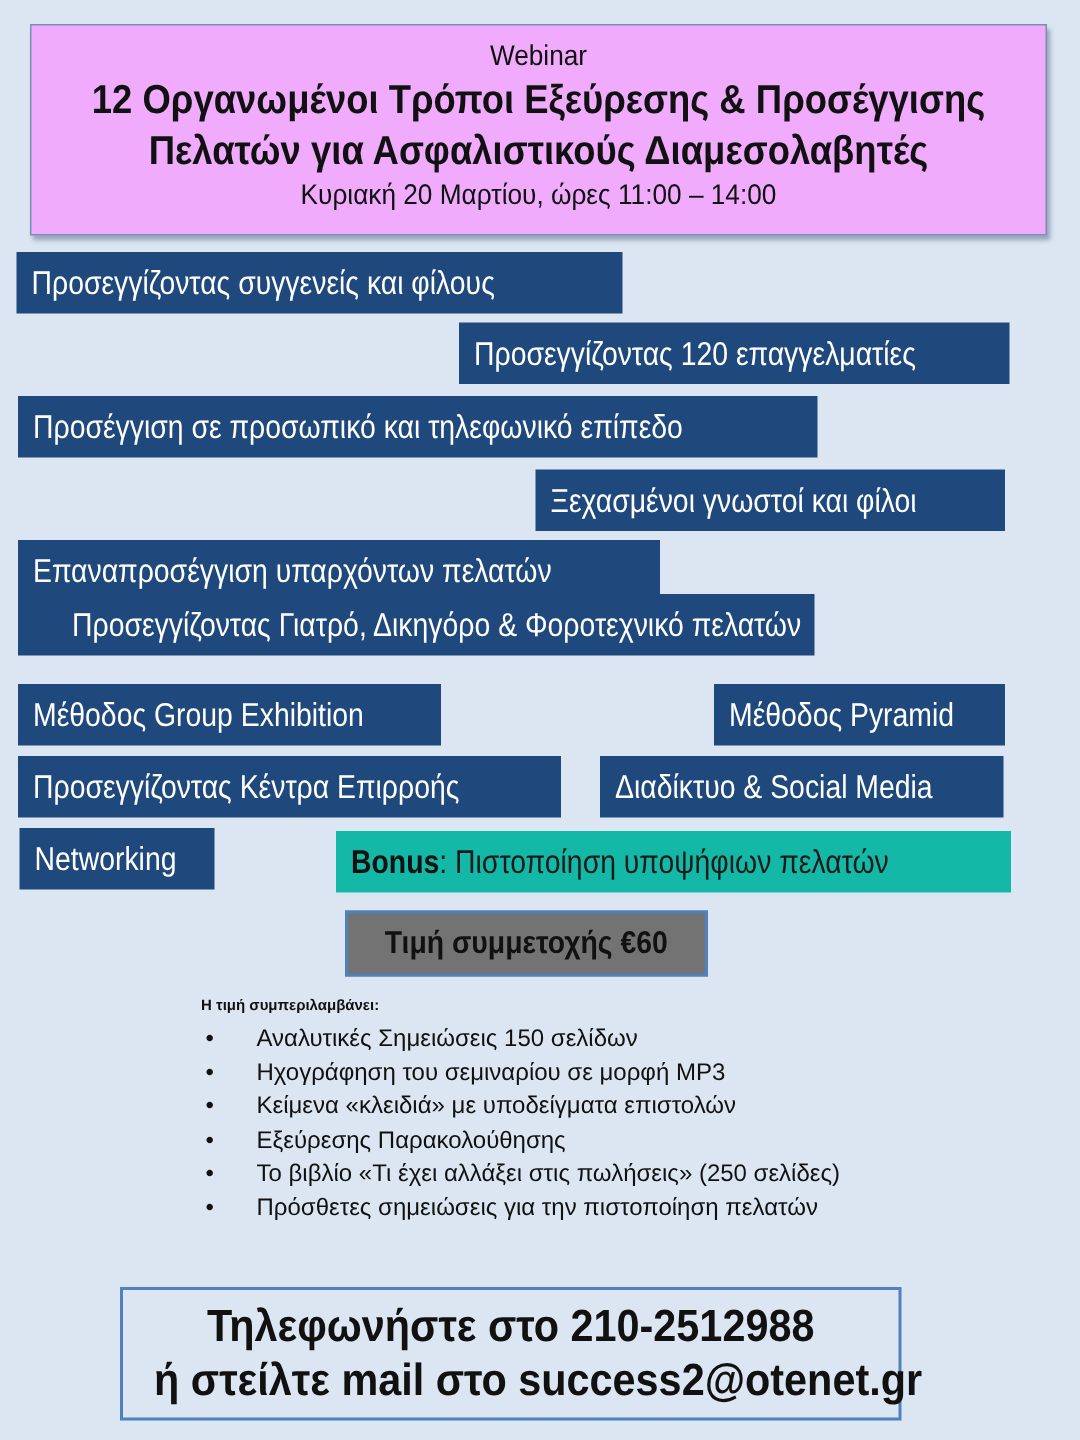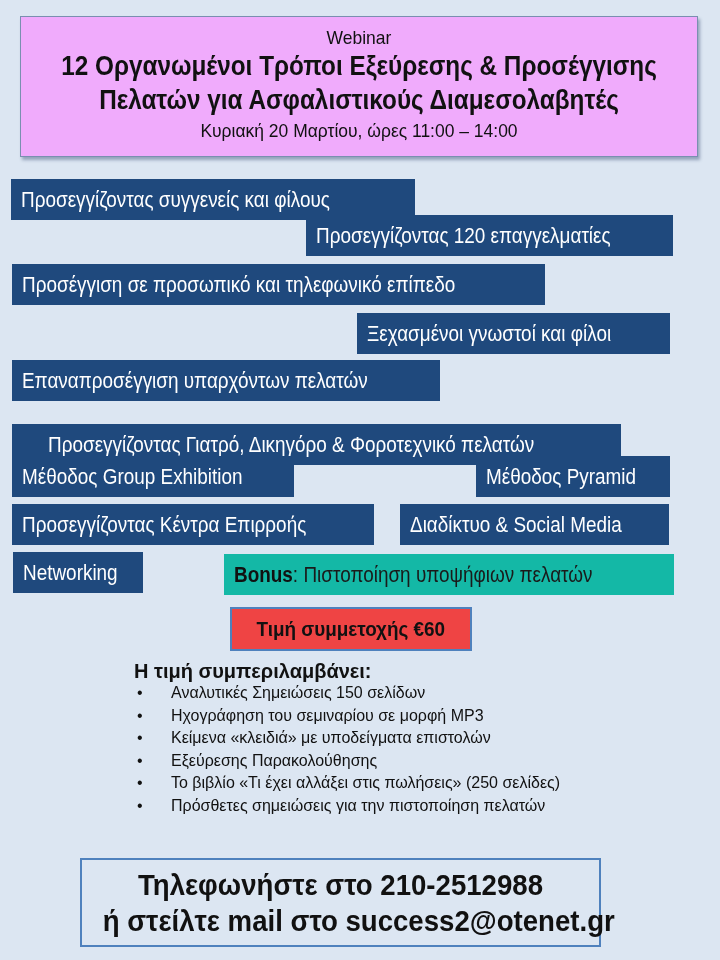--- a/index.html
+++ b/index.html
@@ -23,27 +23,27 @@
       font-size: 22px; line-height: 41px; height: 41px;
       padding: 0 10px; box-sizing: border-box; white-space: nowrap;
       overflow: hidden;
     }
     .topic span { display: inline-block; transform-origin: left center; transform: scaleX(0.86); }
     .topic.bonus { background: #14b8a6; color: #1a1a1a; }
     .topic.bonus b { color: #111; font-weight: bold; }
 
     .price-box {
       position: absolute; left: 230px; top: 607px; width: 242px; height: 44px;
-      border: 2px solid #4f81bd; box-sizing: border-box; background: #ef4444;
+      border: 2px solid #4f81bd; box-sizing: border-box; background: #737373;
       text-align: center; line-height: 40px; font-size: 21px; font-weight: bold; color: #111;
     }
     .price-box span { display: inline-block; transform: scaleX(0.9); }
 
     .includes { position: absolute; left: 134px; top: 660px; width: 520px; color: #111; }
-    .includes .heading { font-size: 20px; font-weight: bold; line-height: 22px; }
+    .includes .heading { font-size: 10px; font-weight: bold; line-height: 22px; }
     .includes ul { list-style: none; margin: 0; padding: 0; }
     .includes li { font-size: 16px; line-height: 22.5px; position: relative; padding-left: 37px; white-space: nowrap; }
     .includes li .bullet { position: absolute; left: 3px; top: 0; }
 
     .contact-box {
       position: absolute; left: 80px; top: 858px; width: 521px; height: 89px;
       border: 2px solid #4f81bd; box-sizing: border-box; background: #dce6f2;
       text-align: center; font-size: 30px; font-weight: bold; color: #111; line-height: 36px;
       padding-top: 7px;
     }
@@ -52,26 +52,26 @@
 </head>
 <body>
 
 <div class="header-box">
   <div class="kicker">Webinar</div>
   <div class="title">12 Οργανωμένοι Τρόποι Εξεύρεσης &amp; Προσέγγισης</div>
   <div class="title">Πελατών για Ασφαλιστικούς Διαμεσολαβητές</div>
   <div class="date">Κυριακή 20 Μαρτίου, ώρες 11:00 – 14:00</div>
 </div>
 
-<div class="topic" style="left:11px; top:168px; width:404px;margin-top:11px;"><span>Προσεγγίζοντας συγγενείς και φίλους</span></div>
+<div class="topic" style="left:11px; top:168px; width:404px;"><span>Προσεγγίζοντας συγγενείς και φίλους</span></div>
 <div class="topic" style="left:306px; top:215px; width:367px;"><span>Προσεγγίζοντας 120 επαγγελματίες</span></div>
 <div class="topic" style="left:12px; top:264px; width:533px;"><span>Προσέγγιση σε προσωπικό και τηλεφωνικό επίπεδο</span></div>
 <div class="topic" style="left:357px; top:313px; width:313px;"><span>Ξεχασμένοι γνωστοί και φίλοι</span></div>
 <div class="topic" style="left:12px; top:360px; width:428px;"><span>Επαναπροσέγγιση υπαρχόντων πελατών</span></div>
-<div class="topic" style="left:12px; top:424px; width:609px;padding-left:36px;"><span>Προσεγγίζοντας Γιατρό, Δικηγόρο &amp; Φοροτεχνικό  πελατών</span></div>
+<div class="topic" style="left:12px; top:396px; width:531px;padding-left:36px;"><span>Προσεγγίζοντας Γιατρό, Δικηγόρο &amp; Φοροτεχνικό  πελατών</span></div>
 <div class="topic" style="left:12px; top:456px; width:282px;"><span>Μέθοδος Group Exhibition</span></div>
 <div class="topic" style="left:476px; top:456px; width:194px;"><span>Μέθοδος Pyramid</span></div>
 <div class="topic" style="left:12px; top:504px; width:362px;"><span>Προσεγγίζοντας Κέντρα Επιρροής</span></div>
 <div class="topic" style="left:400px; top:504px; width:269px;"><span>Διαδίκτυο &amp; Social Media</span></div>
 <div class="topic" style="left:13px; top:552px; width:130px;"><span>Networking</span></div>
 <div class="topic bonus" style="left:224px; top:554px; width:450px;"><span><b>Bonus</b><span style="transform:none;"> : Πιστοποίηση υποψήφιων πελατών</span></span></div>
 
 <div class="price-box"><span>Τιμή συμμετοχής €60</span></div>
 
 <div class="includes">

